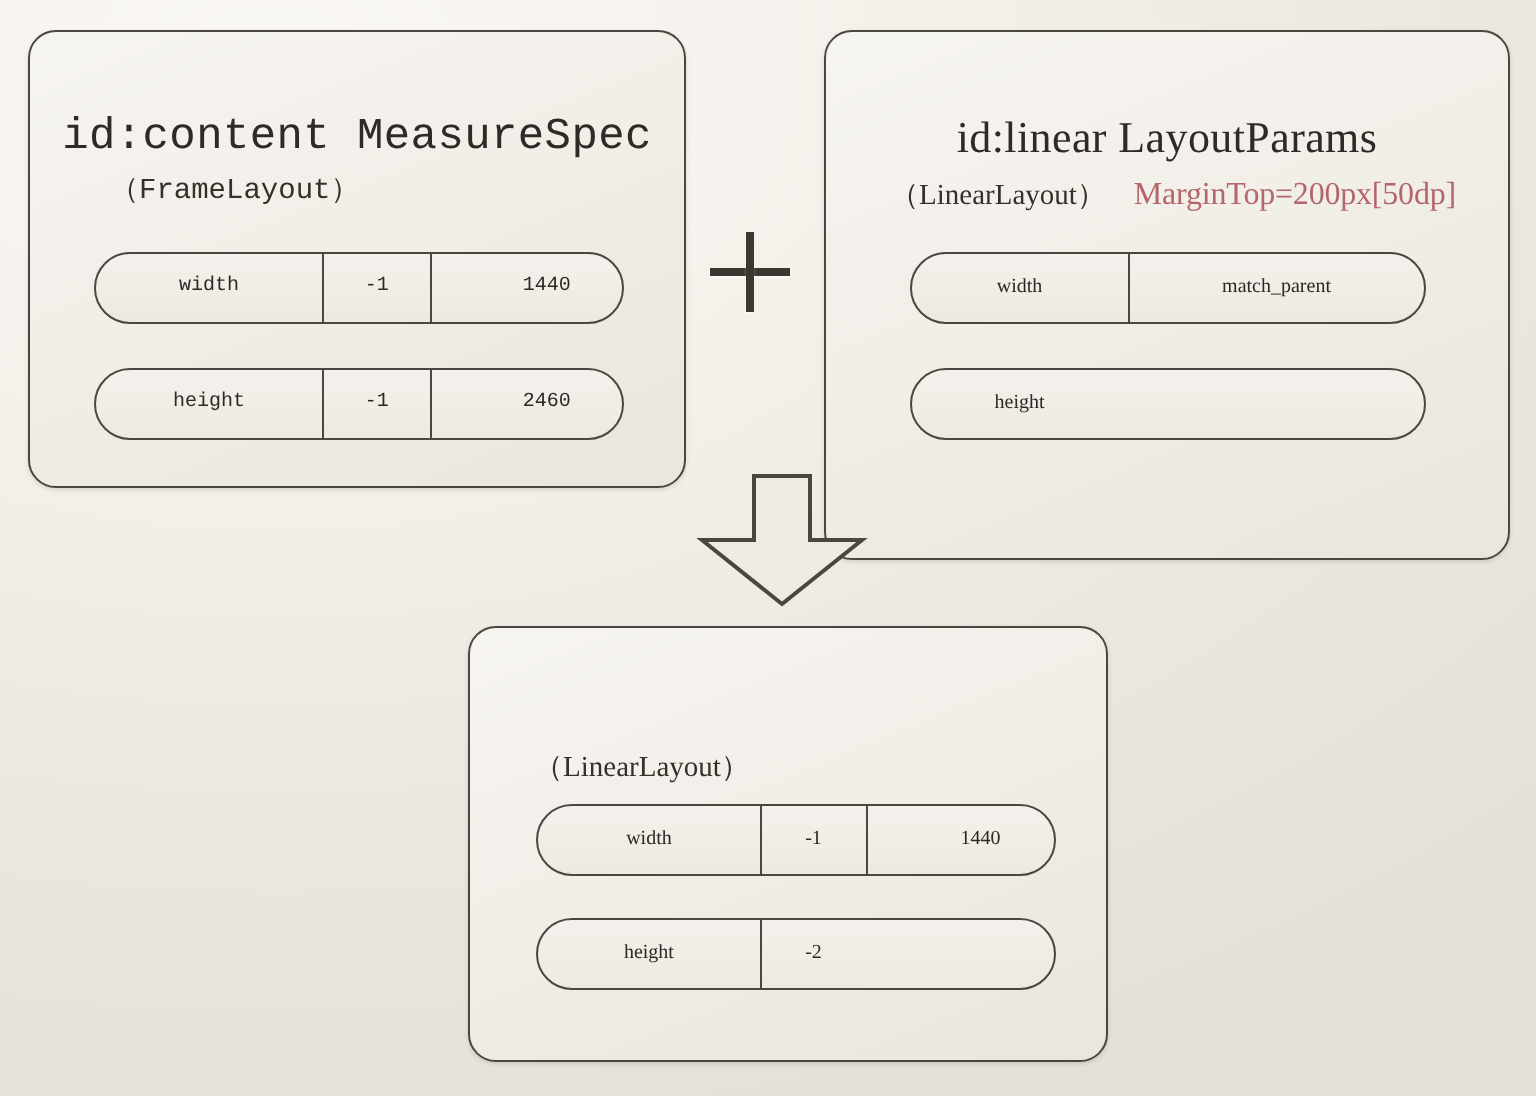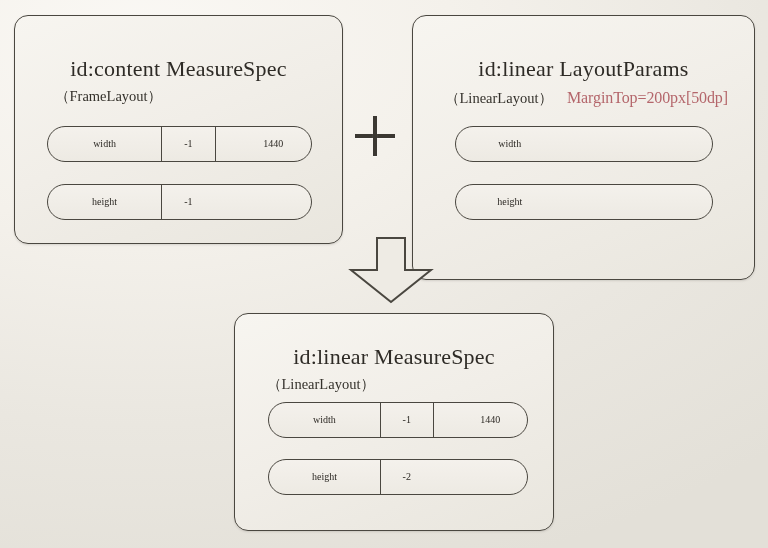--- a/index.html
+++ b/index.html
@@ -27,21 +27,21 @@
   
   .spec-box {
     position: absolute;
     box-sizing: border-box;
     border: 1.4px solid #4a4740;
     border-radius: 14px;
     background: linear-gradient(158deg, #f7f5f0 0%, #f1eee8 48%, #e9e6de 100%);
     box-shadow: 0 1px 2px rgba(90, 85, 75, 0.18);
   }
 
-  .box-left   { left: 14px;  top: 15px;  width: 329px; height: 229px; }
+  .box-left   { left: 14px;  top: 15px;  width: 329px; height: 229px; font-family: Liberation Mono, monospace; }
   .box-right  { left: 412px; top: 15px;  width: 343px; height: 265px; }
   .box-bottom { left: 234px; top: 313px; width: 320px; height: 218px; }
 
   .box-title {
     position: absolute;
     left: 0;
     right: 0;
     text-align: center;
     color: #2e2b26;
     font-size: 22px;
@@ -165,49 +165,50 @@
 
     <div class="pill row1">
       <div class="pill-cell c-label">width</div>
       <div class="pill-cell c-flag">-1</div>
       <div class="pill-cell c-value">1440</div>
     </div>
 
     <div class="pill row2">
       <div class="pill-cell c-label">height</div>
       <div class="pill-cell c-flag">-1</div>
+      <div class="pill-cell c-value">2460</div>
     </div>
   </div>
 
   <div class="plus"></div>
 
   <div class="spec-box box-right">
     <div class="box-title">id:linear  LayoutParams</div>
     <div class="box-subline">
       <span class="box-subtitle">（LinearLayout）</span>
       <span class="box-note">MarginTop=200px[50dp]</span>
     </div>
 
     <div class="pill row1">
       <div class="pill-cell c-label2">width</div>
+      <div class="pill-cell c-value2">match_parent</div>
     </div>
 
     <div class="pill row2">
       <div class="pill-cell c-label2">height</div>
     </div>
   </div>
 
   <div class="arrow">
     <svg viewBox="0 0 88 68" preserveAspectRatio="none" aria-hidden="true">
       <polygon points="30,2 58,2 58,34 84,34 44,66 4,34 30,34" fill="#eeebe4" stroke="#4a4740" stroke-width="2" stroke-linejoin="miter"></polygon>
     </svg>
   </div>
 
   <div class="spec-box box-bottom">
-    <div class="box-title">id:linear  MeasureSpec</div>
     <div class="box-subline">
       <span class="box-subtitle">（LinearLayout）</span>
     </div>
 
     <div class="pill row1">
       <div class="pill-cell c-label">width</div>
       <div class="pill-cell c-flag">-1</div>
       <div class="pill-cell c-value">1440</div>
     </div>
 

